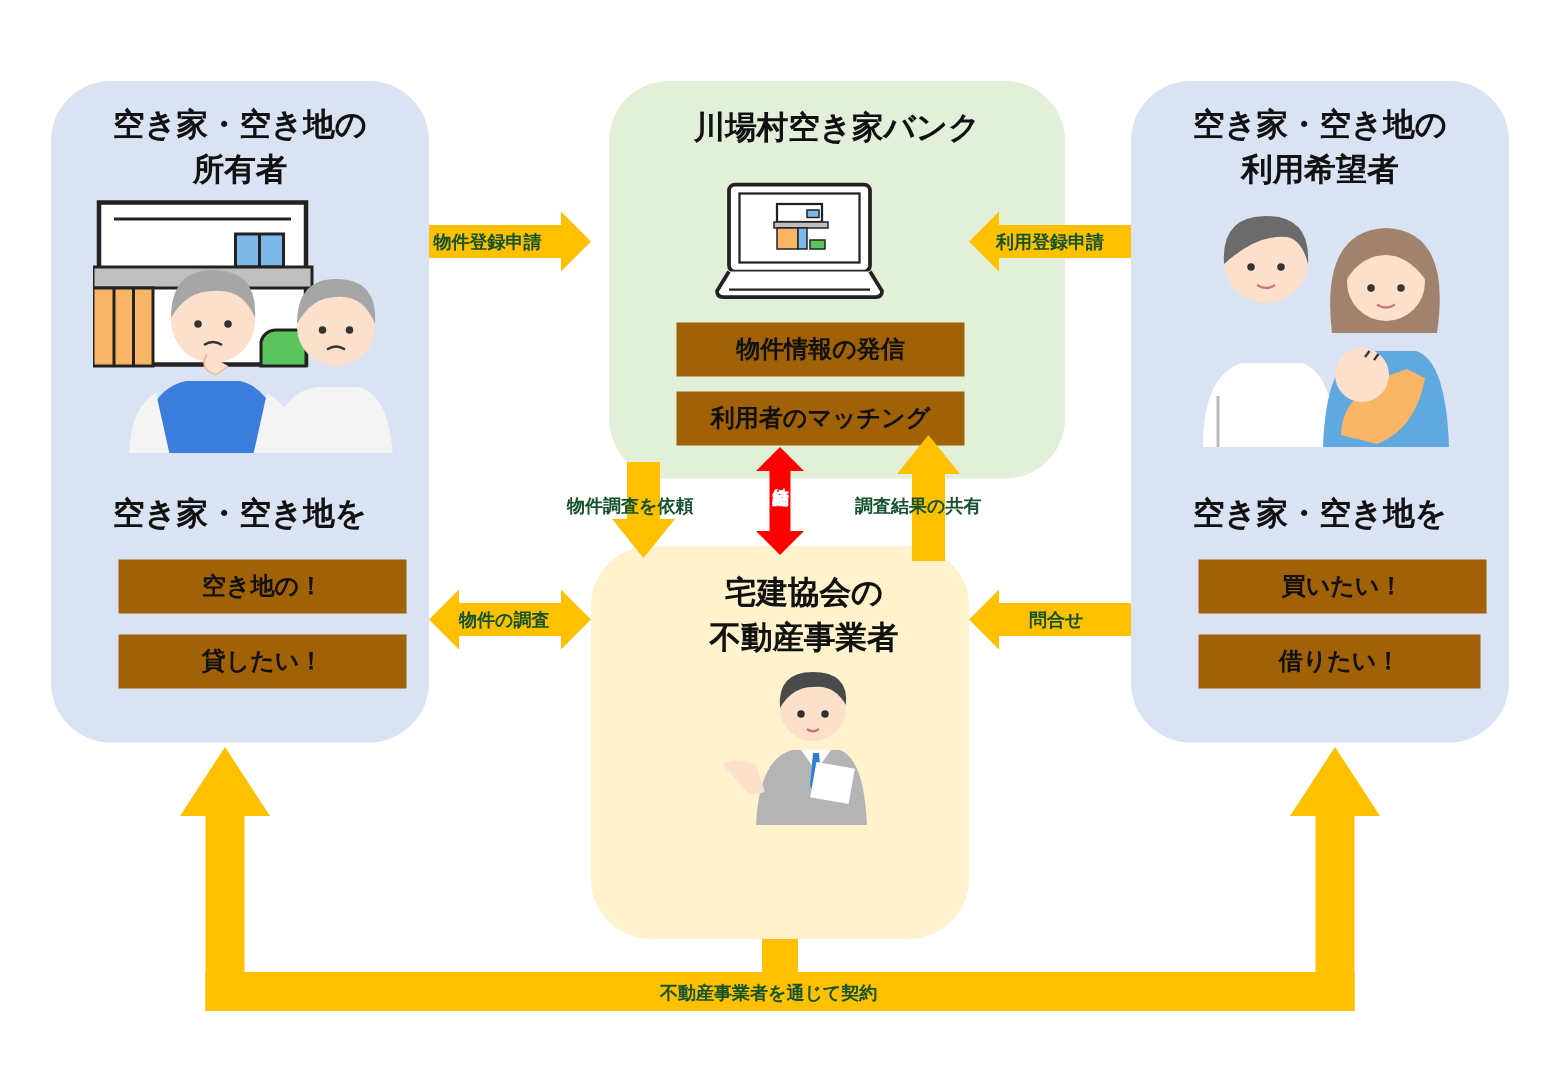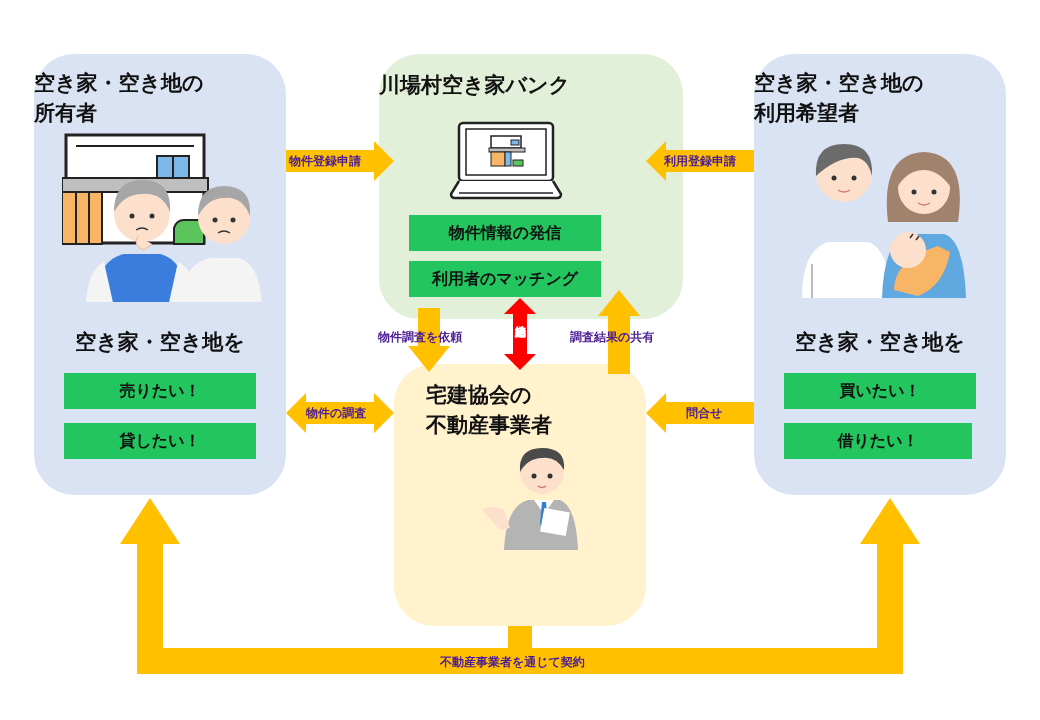--- a/index.html
+++ b/index.html
@@ -1,29 +1,29 @@
 <!DOCTYPE html>
 <html><head>
 <meta charset="utf-8">
 <style>
   html, body { margin:0; padding:0; background:#ffffff; }
   body { width:1040px; height:720px; position:relative; overflow:hidden;
          font-family:"DejaVu Sans","Liberation Sans",sans-serif; color:#111; }
   .panel { position:absolute; border-radius:40px; }
   .p-owner  { left:34px;  top:54px;  width:252px; height:441px; background:#dae3f3; }
   .p-user   { left:754px; top:54px;  width:252px; height:441px; background:#dae3f3; }
-  .p-bank   { left:379px; top:54px;  width:304px; height:265px; background:#e2efd9; }
+  .p-bank   { left:406px; top:54px;  width:304px; height:265px; background:#e2efd9; }
   .p-agent  { left:394px; top:364px; width:252px; height:262px; background:#fff2cc; }
-  .title { position:absolute; left:0; right:0; font-weight:bold;
+  .title { position:absolute; left:0; right:0; text-align:center; font-weight:bold;
            font-size:21px; line-height:30px; }
   .subtitle { position:absolute; left:0; right:0; text-align:center; font-weight:bold; font-size:21px; }
-  .wbox { position:absolute; background:#22c55e; text-align:center; font-weight:bold;
-          font-size:16px; line-height:36px; }
+  .wbox { position:absolute; background:#a16207; text-align:center; font-weight:bold;
+          font-size:16px; line-height:36px;margin-left:15px; }
   .illus { position:absolute; }
-  .lbl { position:absolute; font-weight:bold; font-size:12px; color:#4c1d95; white-space:nowrap; }
+  .lbl { position:absolute; font-weight:bold; font-size:12px; color:#14532d; white-space:nowrap; }
   svg.arrows { position:absolute; left:0; top:0; }
   .vtext { position:absolute; width:16px; font-weight:bold; font-size:11px; color:#fff;
            text-align:center; line-height:13px; }
 </style>
 </head>
 <body>
 
 <svg class="arrows" width="1040" height="720">
 
   <g fill="#ffc000">
@@ -64,21 +64,21 @@
     <path d="M76 104 q-6 10 6 14 l8 -6" fill="#fde0cc" stroke="#e8b89a" stroke-width="1"></path>
 
     <path d="M118 175 Q120 130 150 126 L176 126 Q198 130 200 175 Z" fill="#f4f4f4"></path>
     <circle cx="162" cy="86" r="26" fill="#fde0cc"></circle>
     <path d="M136 84 Q136 54 162 54 Q190 54 188 84 Q180 64 162 66 Q146 66 136 84Z" fill="#a6a6a6"></path>
     <circle cx="153" cy="88" r="2.5" fill="#333"></circle>
       <circle cx="171" cy="88" r="2.5" fill="#333"></circle>
     <path d="M156 101 q6 -4 12 0" stroke="#333" stroke-width="1.5" fill="none"></path>
   </svg>
   <div class="subtitle" style="top:274px;">空き家・空き地を</div>
-  <div class="wbox" style="left:30px;top:319px;width:192px;">売りたい！</div>
+  <div class="wbox" style="left:30px;top:319px;width:192px;">空き地の！</div>
   <div class="wbox" style="left:30px;top:369px;width:192px;">貸したい！</div>
 </div>
 
 <div class="panel p-user">
   <div class="title" style="top:14px;">
     <div>空き家・空き地の</div>
     <div>利用希望者</div>
   </div>
   <svg class="illus" style="left:44px;top:86px;" width="170" height="160">
 

